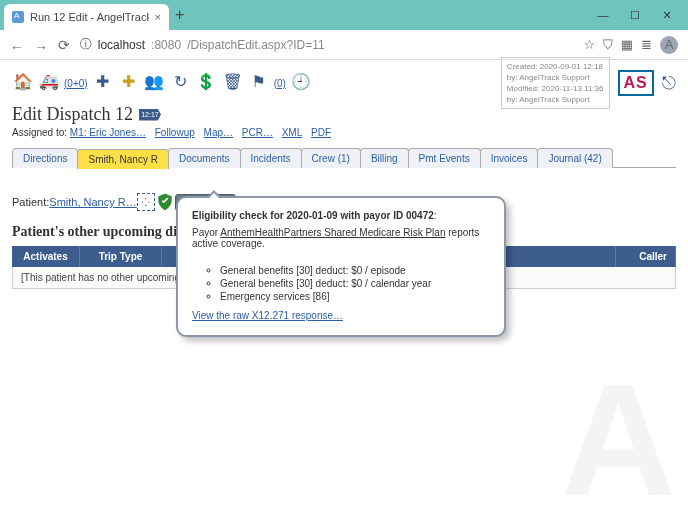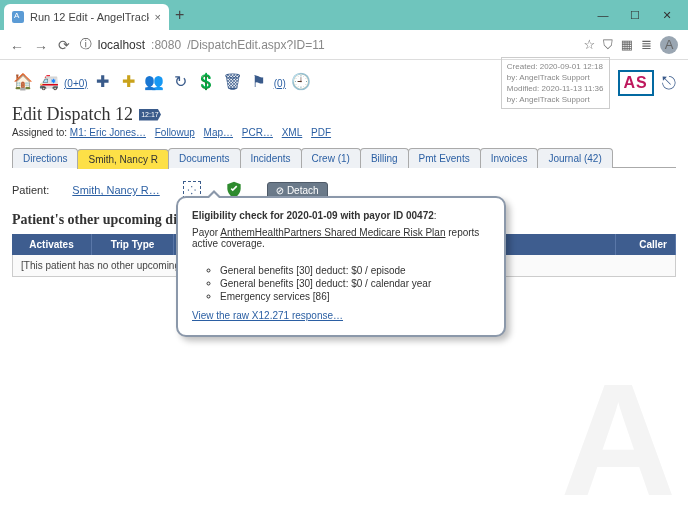--- a/index.html
+++ b/index.html
@@ -33,30 +33,30 @@
 .heading h2{font-family:"Times New Roman",serif;font-size:18px;font-weight:normal;color:#333}
 .flag{width:22px;height:12px;background:#3a5b8b;clip-path:polygon(0 0,85% 0,100% 50%,85% 100%,0 100%);color:#fff;font-size:7px;display:flex;align-items:center;justify-content:center}
 .actionlinks{margin-left:auto;text-align:right;font-size:10px;line-height:1.5}
 .actionlinks a{color:#888;text-decoration:none}
 .sublinks{font-size:10px;margin-top:2px}
 .sublinks a{color:#2b5fa3;text-decoration:underline;margin-right:6px}
 .tabs{display:flex;margin-top:10px;font-size:10px}
 .tabs .t{border:1px solid #aaa;border-bottom:none;padding:4px 10px;background:#eef1f5;color:#2b5fa3;cursor:pointer;margin-right:-1px;border-radius:4px 4px 0 0}
 .tabs .t.active{background:#fde047;color:#333;position:relative;top:1px}
 .tabline{border-bottom:1px solid #aaa;margin-top:-1px}
-.patientrow{display:flex;align-items:center;gap:23px;margin-top:12px;font-size:11px}
+.patientrow{display:flex;align-items:center;gap:0;margin-top:24px;font-size:11px}
 .patientrow a{color:#2b5fa3;text-decoration:underline}
 .sqicon{width:18px;height:18px;border:1px dashed #3a5b8b;cursor:pointer;color:#3a5b8b;text-align:center;font-size:11px;line-height:16px}
 .shield{width:20px;height:20px;cursor:pointer}
 .detachbtn{background:#6b7a8a;color:#fff;border:1px solid #4e5a68;border-radius:3px;padding:2px 8px;font-size:10px;cursor:pointer}
 .subhead{font-family:"Times New Roman",serif;font-size:14px;font-weight:bold;margin-top:12px}
 .tblwrap{margin-top:6px}
 .tblhead{display:flex;background:#3e5d8f;color:#fff;font-size:10px;font-weight:bold}
 .tblhead .c{padding:5px 8px;text-align:center;border-right:1px solid #5a77a8}
-.c1{width:80px}.c2{width:82px}
+.c1{width:68px}.c2{width:82px}
 .tblhead .cdest{flex:1;text-align:center}
 .tblhead .ccall{width:60px;text-align:right}
 .tblrow{border:1px solid #ccc;border-top:none;padding:5px 8px;font-size:10px;color:#444;background:#fafafa}
 .bubble{position:absolute;left:176px;top:196px;width:330px;background:#fff;border:2px solid #8b98aa;border-radius:10px;padding:12px 14px 14px;box-shadow:4px 4px 6px rgba(0,0,0,.25);font-size:10px;color:#333;z-index:10}
 .bubble::before{content:"";position:absolute;top:-16px;left:28px;border:8px solid transparent;border-bottom-color:#8b98aa}
 .bubble::after{content:"";position:absolute;top:-12px;left:29px;border:7px solid transparent;border-bottom-color:#fff}
 .bubble b{font-weight:bold}
 .bubble .plan{text-decoration:underline}
 .bubble ul{list-style:circle;margin:16px 0 8px 28px}
 .bubble ul li{margin:2px 0}

